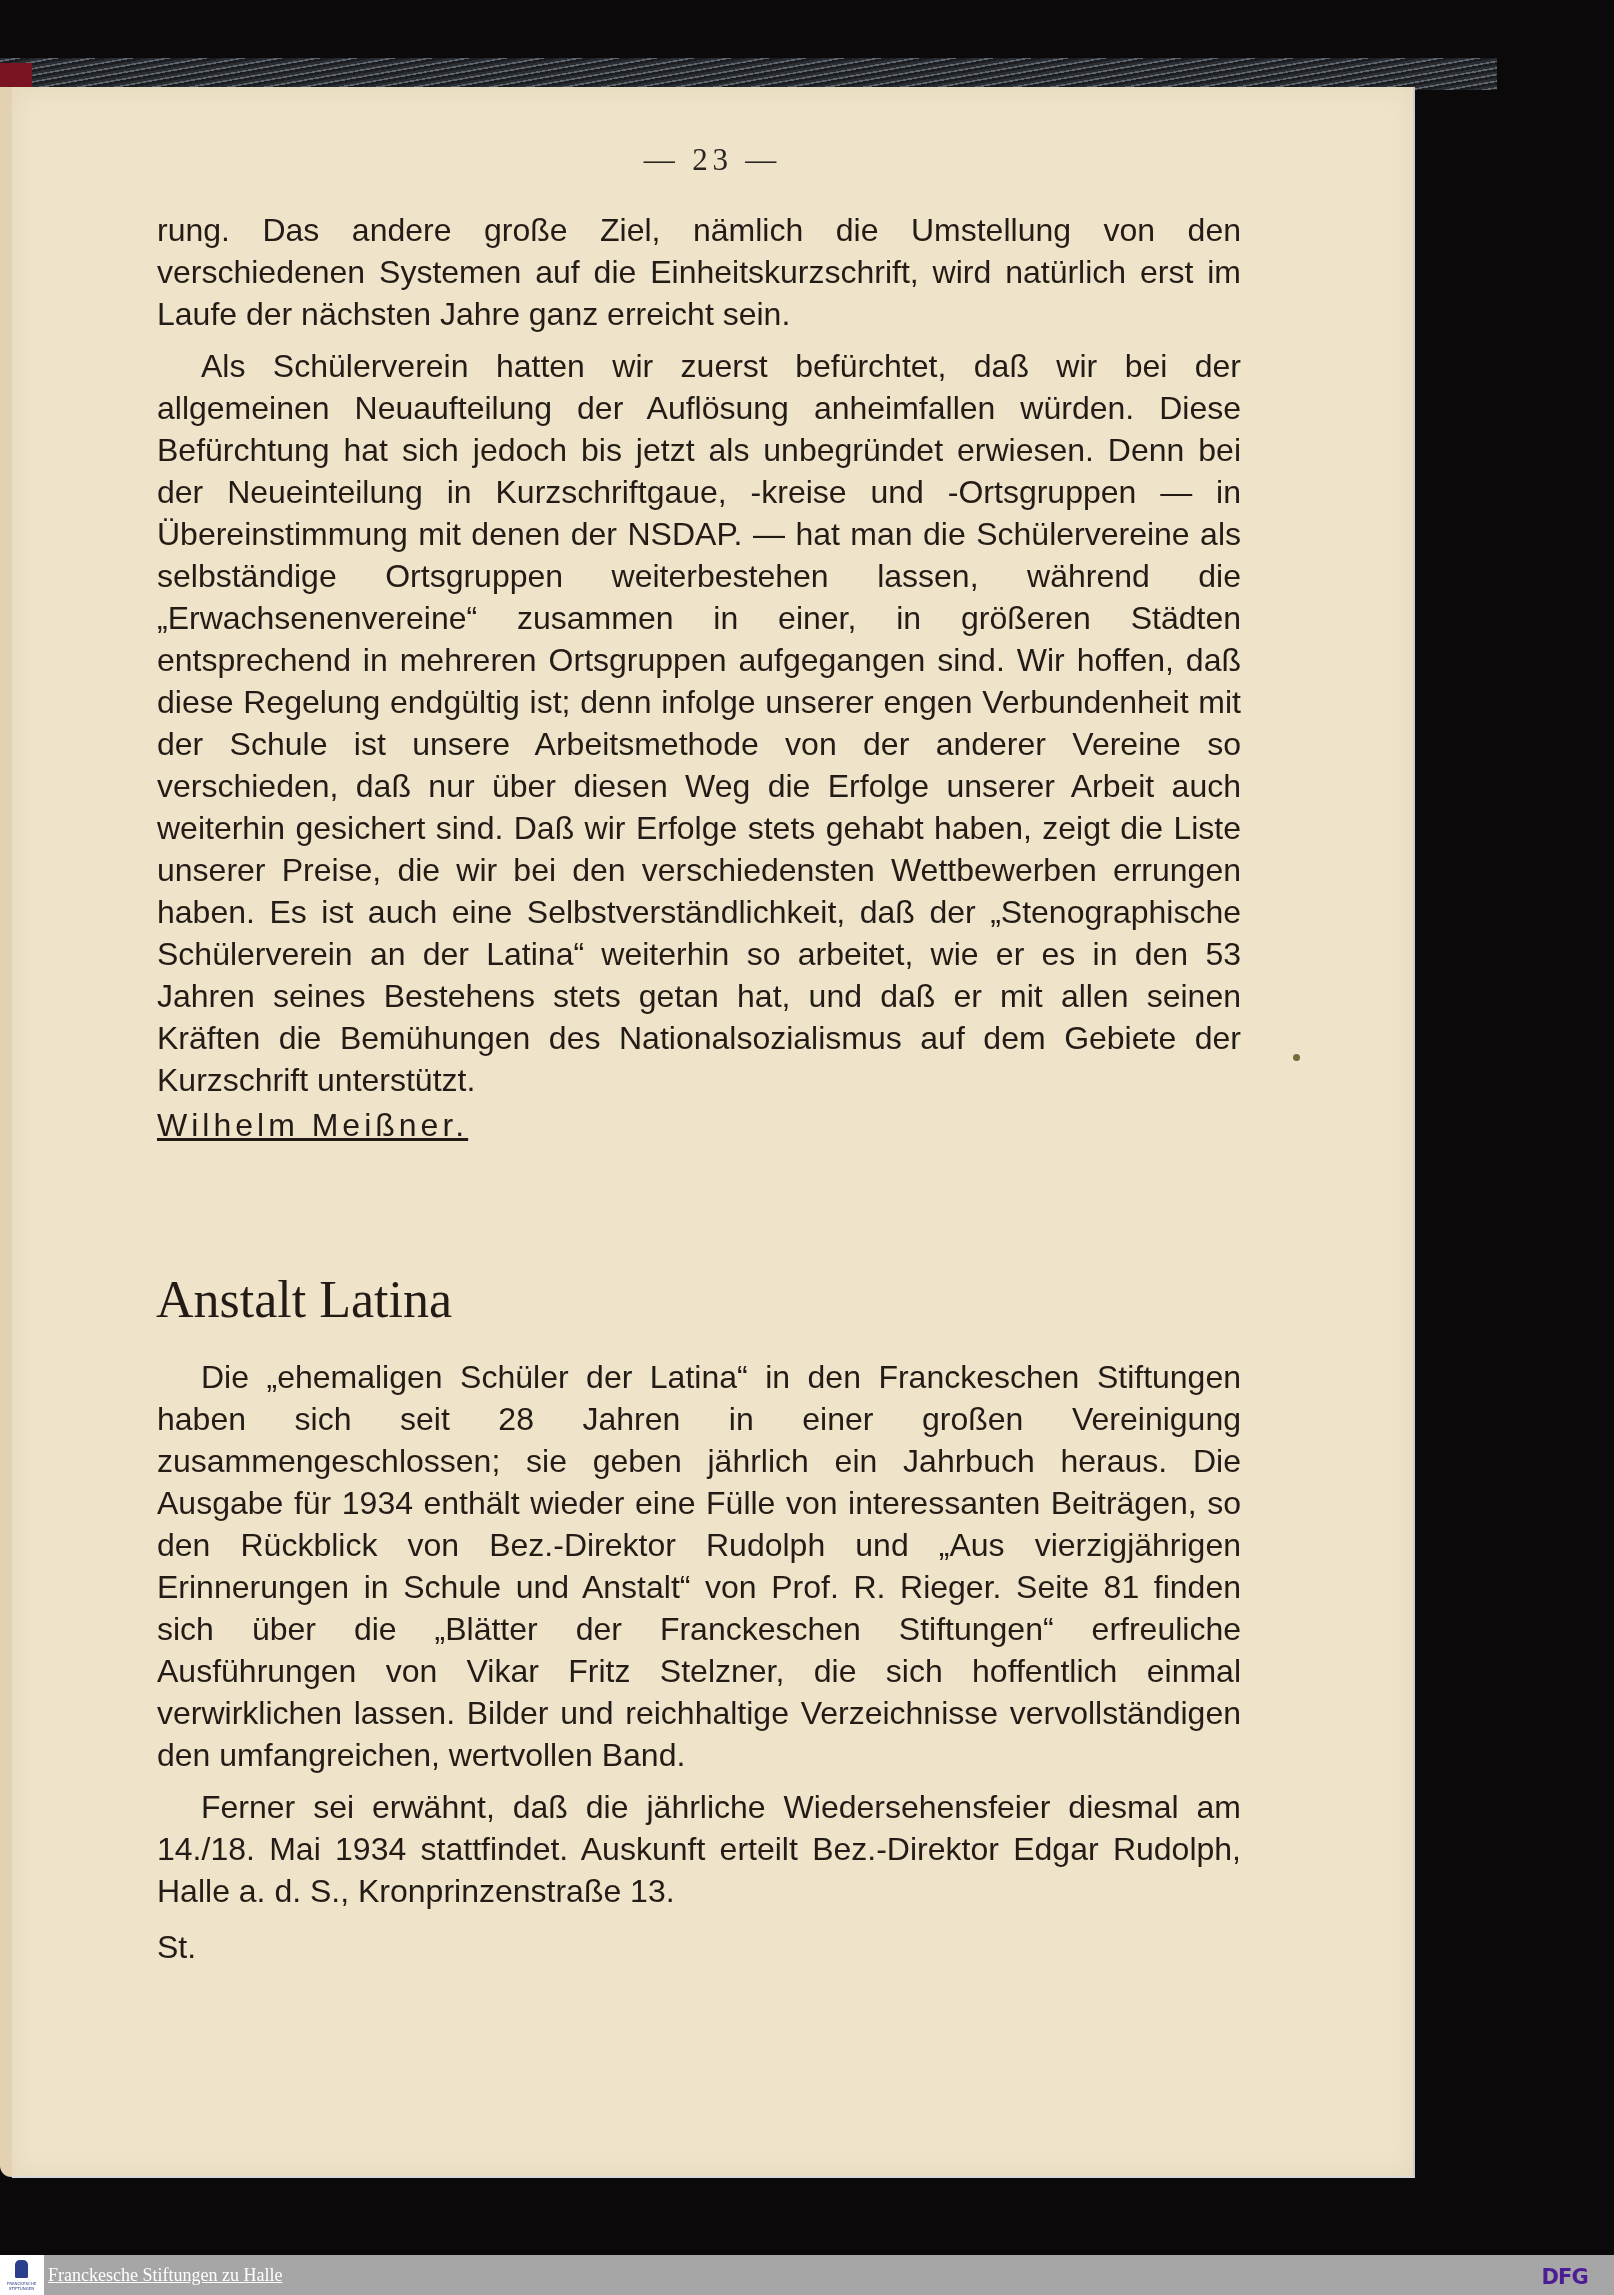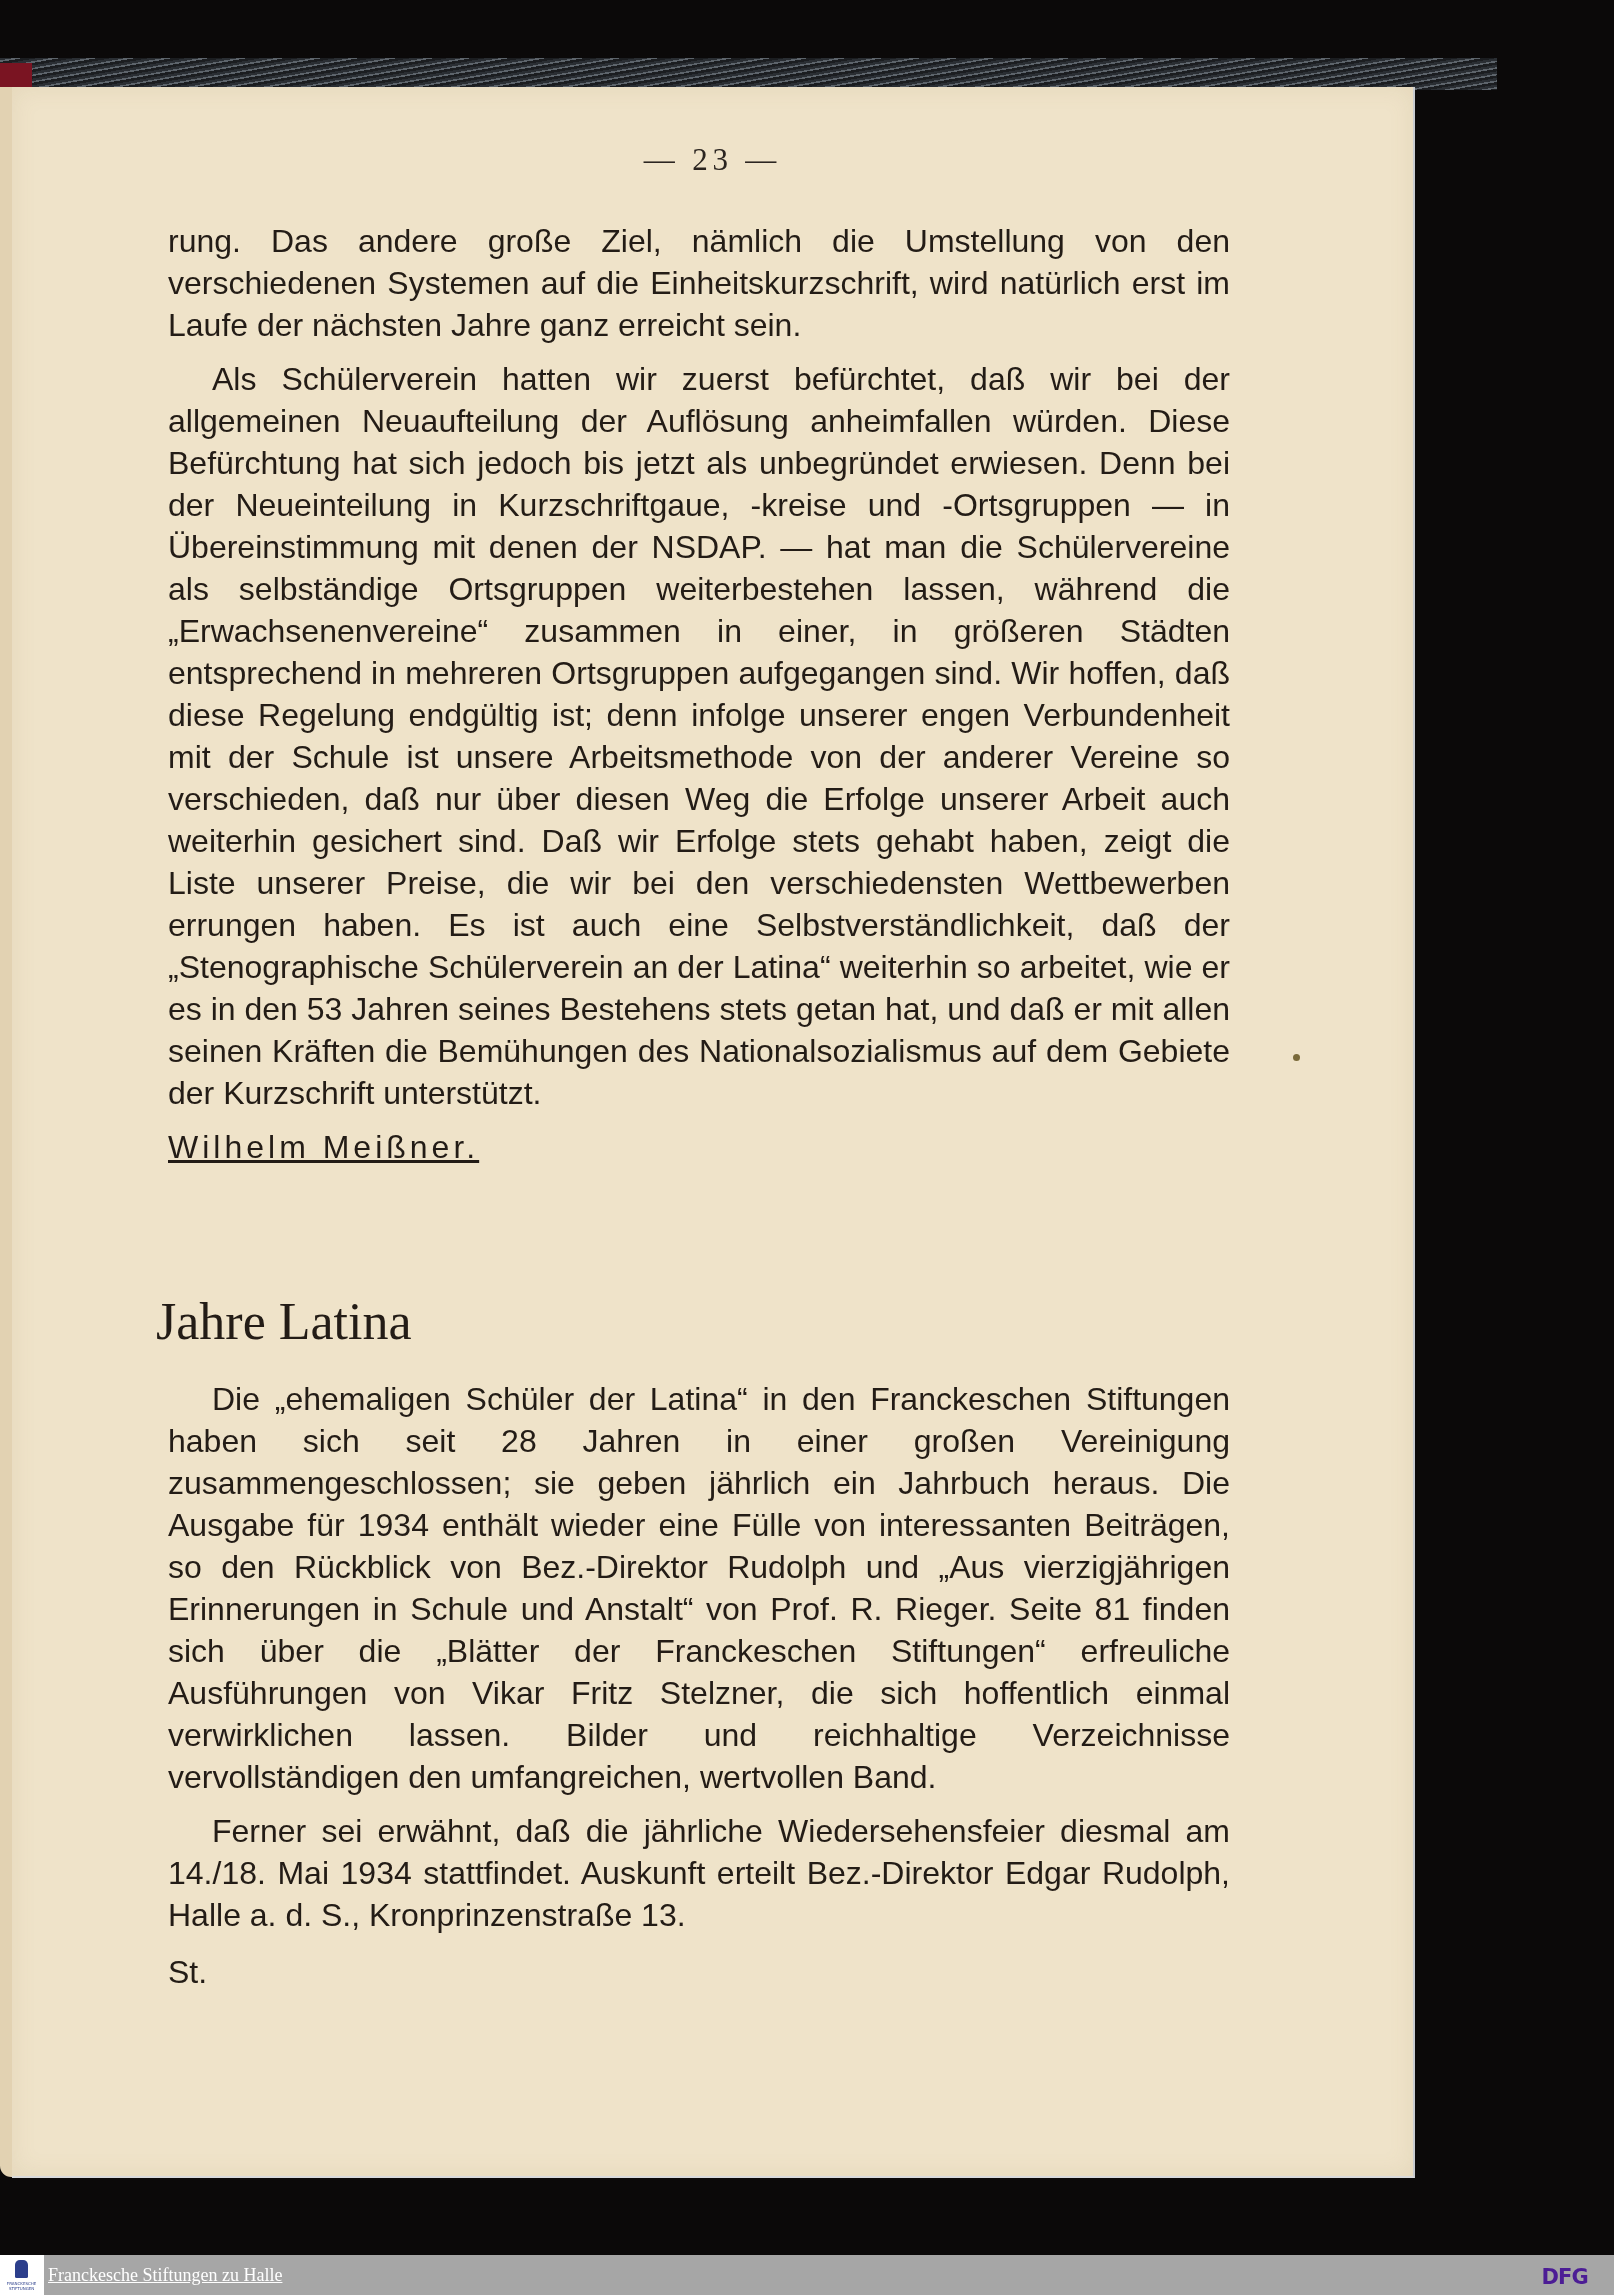--- a/index.html
+++ b/index.html
@@ -6,21 +6,21 @@
   body{width:1614px;height:2295px;position:relative;overflow:hidden;background:#0b0909;font-family:"Liberation Serif",serif;}
   .cloth{position:absolute;left:0;top:58px;width:1497px;height:32px;
     background:repeating-linear-gradient(170deg,#2a2e33 0 2.4px,#5d646b 2.4px 4px,#1b1d20 4px 6.5px);}
   .cloth-red{position:absolute;left:0;top:63px;width:32px;height:27.4px;background:#7a1422;}
   .left-page{position:absolute;left:0;top:87px;width:27.4px;height:2090px;background:#e2d2b2;border-right:1.6px solid #cbb998;border-bottom-left-radius:11.3px;}
   .page{position:absolute;left:12px;top:87px;width:1401px;height:2089px;background:#efe3c9;
     box-shadow:inset 0 0 24px rgba(150,120,70,.12);border-bottom:2.4px solid #d9dadb;border-right:2.4px solid #c9ccd0;}
   .pagenum{position:absolute;left:0;width:100%;top:55px;text-align:center;font-size:31px;color:#2b2520;letter-spacing:4.8px;}
   .col{position:absolute;left:144px;width:1086px;top:121px;color:#231c16;
     font-family:"Liberation Sans Narrow","Liberation Sans",sans-serif;font-size:32px;line-height:42px;}
-  .col p{margin:12px;text-align:justify;text-align-last:left;}
+  .col p{margin:1px;text-align:justify;text-align-last:left;}
   .col p.ind{text-indent:44px;}
   .p1{margin-bottom:9.7px!important;}
   .sig{text-align:right;letter-spacing:4px;margin-top:3.2px!important;padding-right:24px;text-decoration:underline;}
   .heading{text-align:center;font-family:"Liberation Serif",serif;font-size:52px;line-height:65px;margin:121px 0 24px 0!important;color:#231c16;}
   .st{text-align:right;padding-right:48px;margin-top:14.5px!important;}
   .spot{position:absolute;width:7.3px;height:7.3px;border-radius:50%;background:#7a6a3a;left:1293px;top:1054px;}
   .footer{position:absolute;left:0;top:2255px;width:1614px;height:40px;background:#a6a6a6;}
   .logo{position:absolute;left:0;top:0;width:44px;height:40px;background:#fff;}
   .logo-fig{position:absolute;left:14.5px;top:4.8px;width:13px;height:18px;background:#2c3f8c;border-radius:4.8px 4.8px 1.6px 1.6px;}
   .logo-txt{position:absolute;left:1.6px;top:27px;width:40px;font-family:"DejaVu Sans",sans-serif;font-size:4px;line-height:4.8px;color:#2c3f8c;text-align:center;}
@@ -33,21 +33,21 @@
 <div class="cloth"></div>
 <div class="cloth-red"></div>
 <div class="left-page"></div>
 
 <div class="page">
   <div class="pagenum">— 23 —</div>
   <div class="col">
     <p class="p1">rung. Das andere große Ziel, nämlich die Umstellung von den verschiedenen Systemen auf die Einheitskurzschrift, wird natürlich erst im Laufe der nächsten Jahre ganz erreicht sein.</p>
     <p class="ind">Als Schülerverein hatten wir zuerst befürchtet, daß wir bei der allgemeinen Neuaufteilung der Auflösung anheimfallen würden. Diese Befürchtung hat sich jedoch bis jetzt als unbegründet erwiesen. Denn bei der Neueinteilung in Kurzschriftgaue, -kreise und -Ortsgruppen — in Übereinstimmung mit denen der NSDAP. — hat man die Schülervereine als selbständige Ortsgruppen weiterbestehen lassen, während die „Erwachsenenvereine“ zusammen in einer, in größeren Städten entsprechend in mehreren Ortsgruppen aufgegangen sind. Wir hoffen, daß diese Regelung endgültig ist; denn infolge unserer engen Verbundenheit mit der Schule ist unsere Arbeitsmethode von der anderer Vereine so verschieden, daß nur über diesen Weg die Erfolge unserer Arbeit auch weiterhin gesichert sind. Daß wir Erfolge stets gehabt haben, zeigt die Liste unserer Preise, die wir bei den verschiedensten Wettbewerben errungen haben. Es ist auch eine Selbstverständlichkeit, daß der „Stenographische Schülerverein an der Latina“ weiterhin so arbeitet, wie er es in den 53 Jahren seines Bestehens stets getan hat, und daß er mit allen seinen Kräften die Bemühungen des Nationalsozialismus auf dem Gebiete der Kurzschrift unterstützt.</p>
     <p class="sig">Wilhelm Meißner.</p>
-    <p class="heading">Jahre Latina</p>
+    <p class="heading">Anstalt Latina</p>
     <p class="ind" style="margin-bottom:9.7px;">Die „ehemaligen Schüler der Latina“ in den Franckeschen Stiftungen haben sich seit 28 Jahren in einer großen Vereinigung zusammengeschlossen; sie geben jährlich ein Jahrbuch heraus. Die Ausgabe für 1934 enthält wieder eine Fülle von interessanten Beiträgen, so den Rückblick von Bez.-Direktor Rudolph und „Aus vierzigjährigen Erinnerungen in Schule und Anstalt“ von Prof. R. Rieger. Seite 81 finden sich über die „Blätter der Franckeschen Stiftungen“ erfreuliche Ausführungen von Vikar Fritz Stelzner, die sich hoffentlich einmal verwirklichen lassen. Bilder und reichhaltige Verzeichnisse vervollständigen den umfangreichen, wertvollen Band.</p>
     <p class="ind">Ferner sei erwähnt, daß die jährliche Wiedersehensfeier diesmal am 14./18. Mai 1934 stattfindet. Auskunft erteilt Bez.-Direktor Edgar Rudolph, Halle a. d. S., Kronprinzenstraße 13.</p>
     <p class="st">St.</p>
   </div>
 </div>
 <div class="spot"></div>
 
 <div class="footer">
   <div class="logo">
     <div class="logo-fig"></div>

